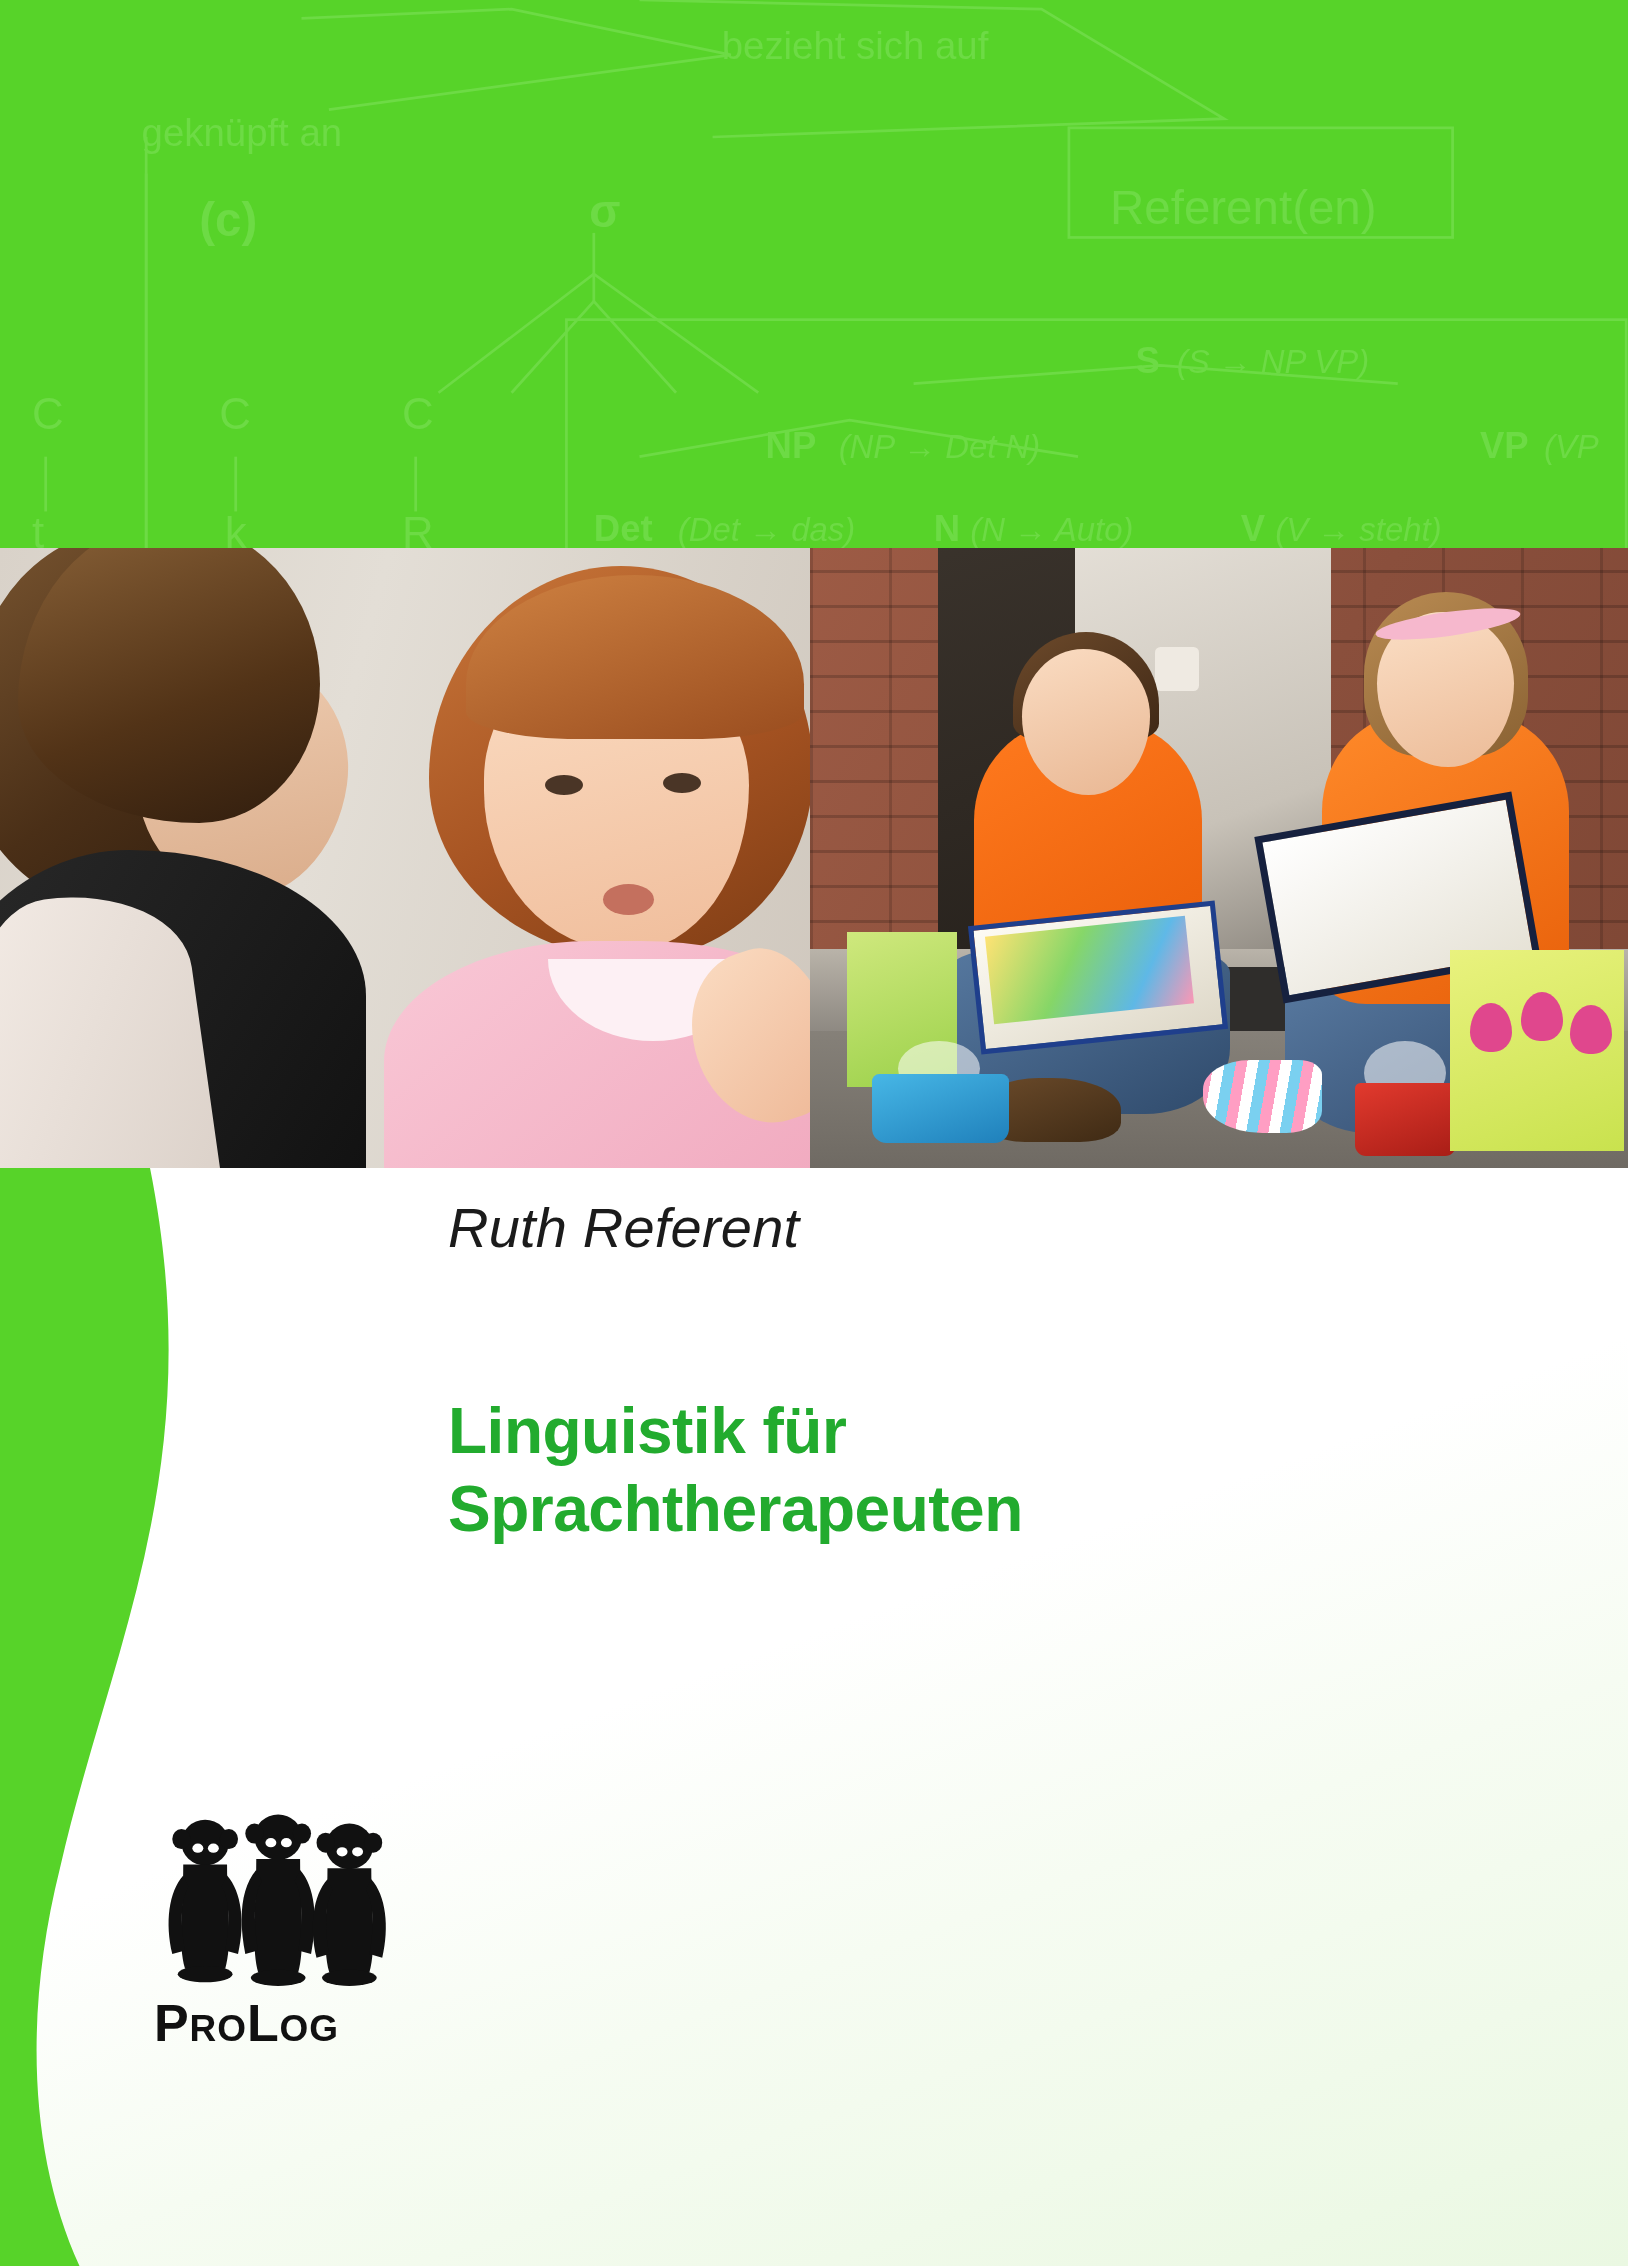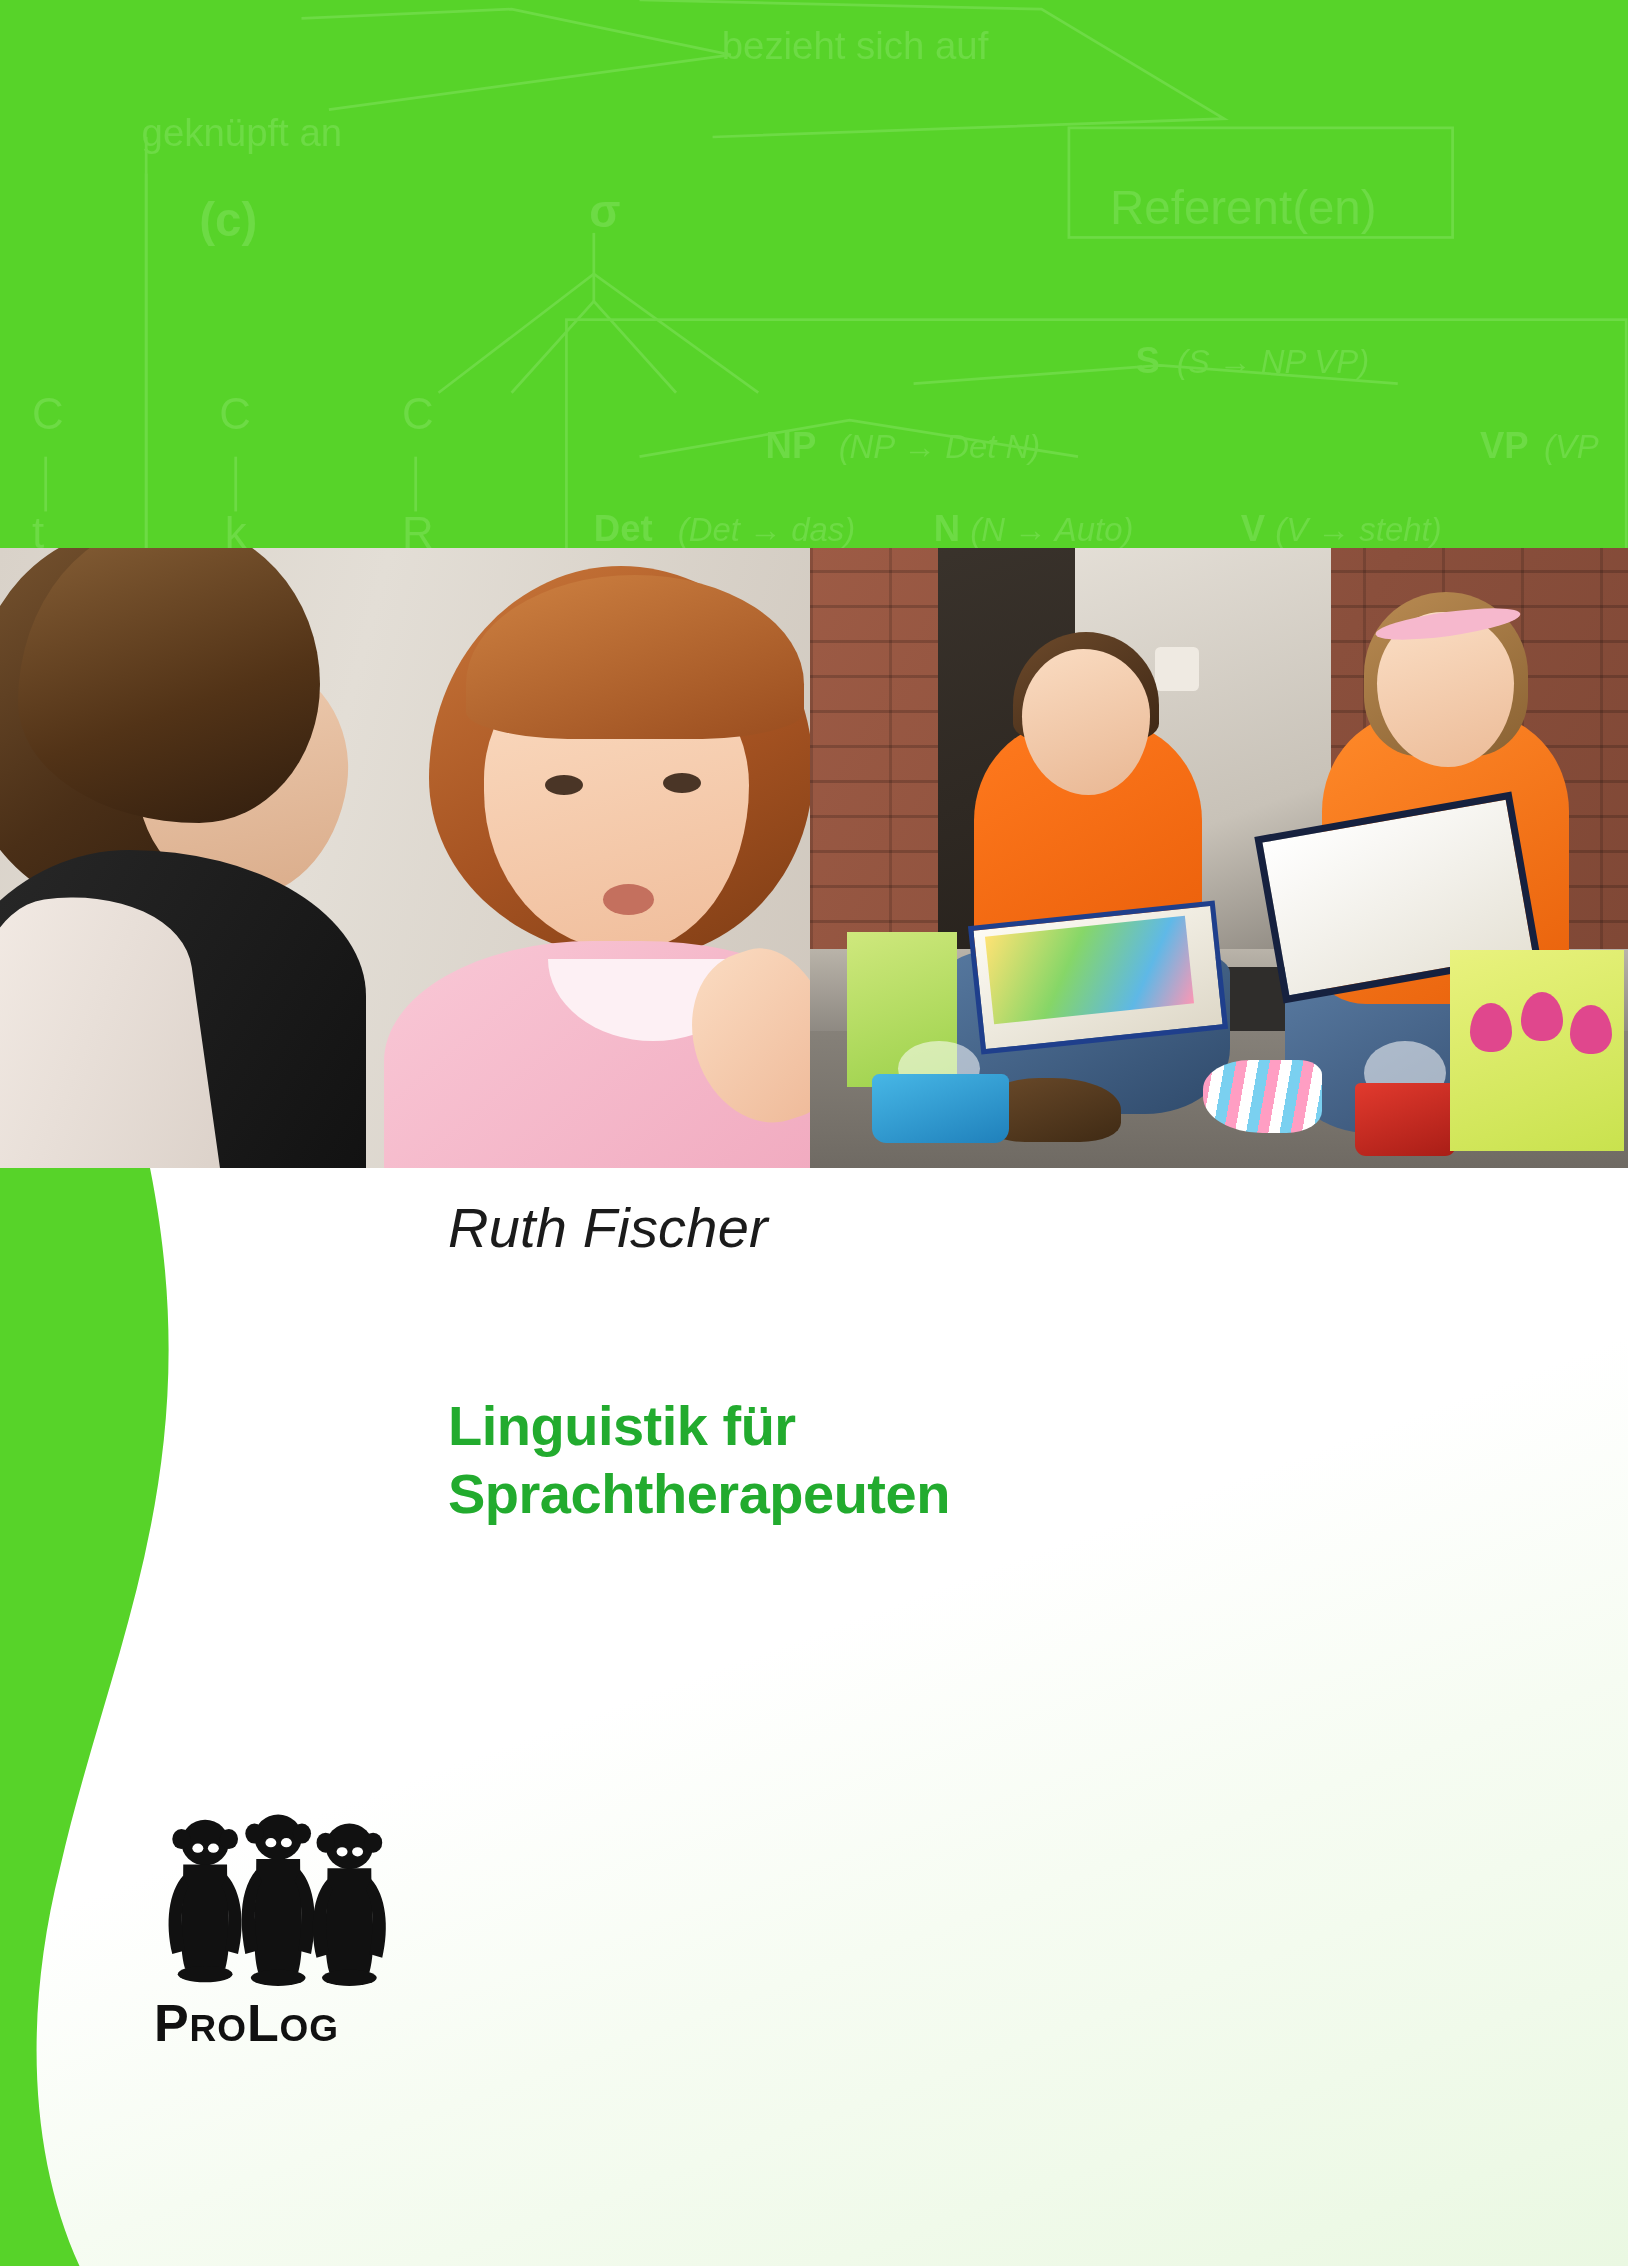--- a/index.html
+++ b/index.html
@@ -398,21 +398,21 @@
   }
   .author {
     font-size: 56px;
     font-style: italic;
     color: #1b1b1b;
     letter-spacing: 0.2px;
     margin: 0;
   }
   .title {
     margin: 132px 0 0 0;
-    font-size: 56px;
+    font-size: 64px;
     font-weight: bold;
     color: #22ab2e;
     line-height: 1.22;
     letter-spacing: -0.5px;
   }
   .subtitle {
     margin: 68px 0 0 0;
     font-size: 48px;
     font-weight: bold;
     color: #131313;
@@ -562,21 +562,21 @@
     </div>
 
   </div>
 
   <div class="lower">
     <div class="lower-green"></div>
     <div class="lower-white"></div>
   </div>
 
   <div class="text-block">
-    <div class="author">Ruth Fischer</div>
+    <div class="author">Ruth Referent</div>
     <div class="title">
       <div>Linguistik für</div>
       <div>Sprachtherapeuten</div>
     </div>
   </div>
 
   <div class="logo">
     <svg class="logo-monkeys" viewBox="0 0 260 195">
       <g fill="#111111">
 

